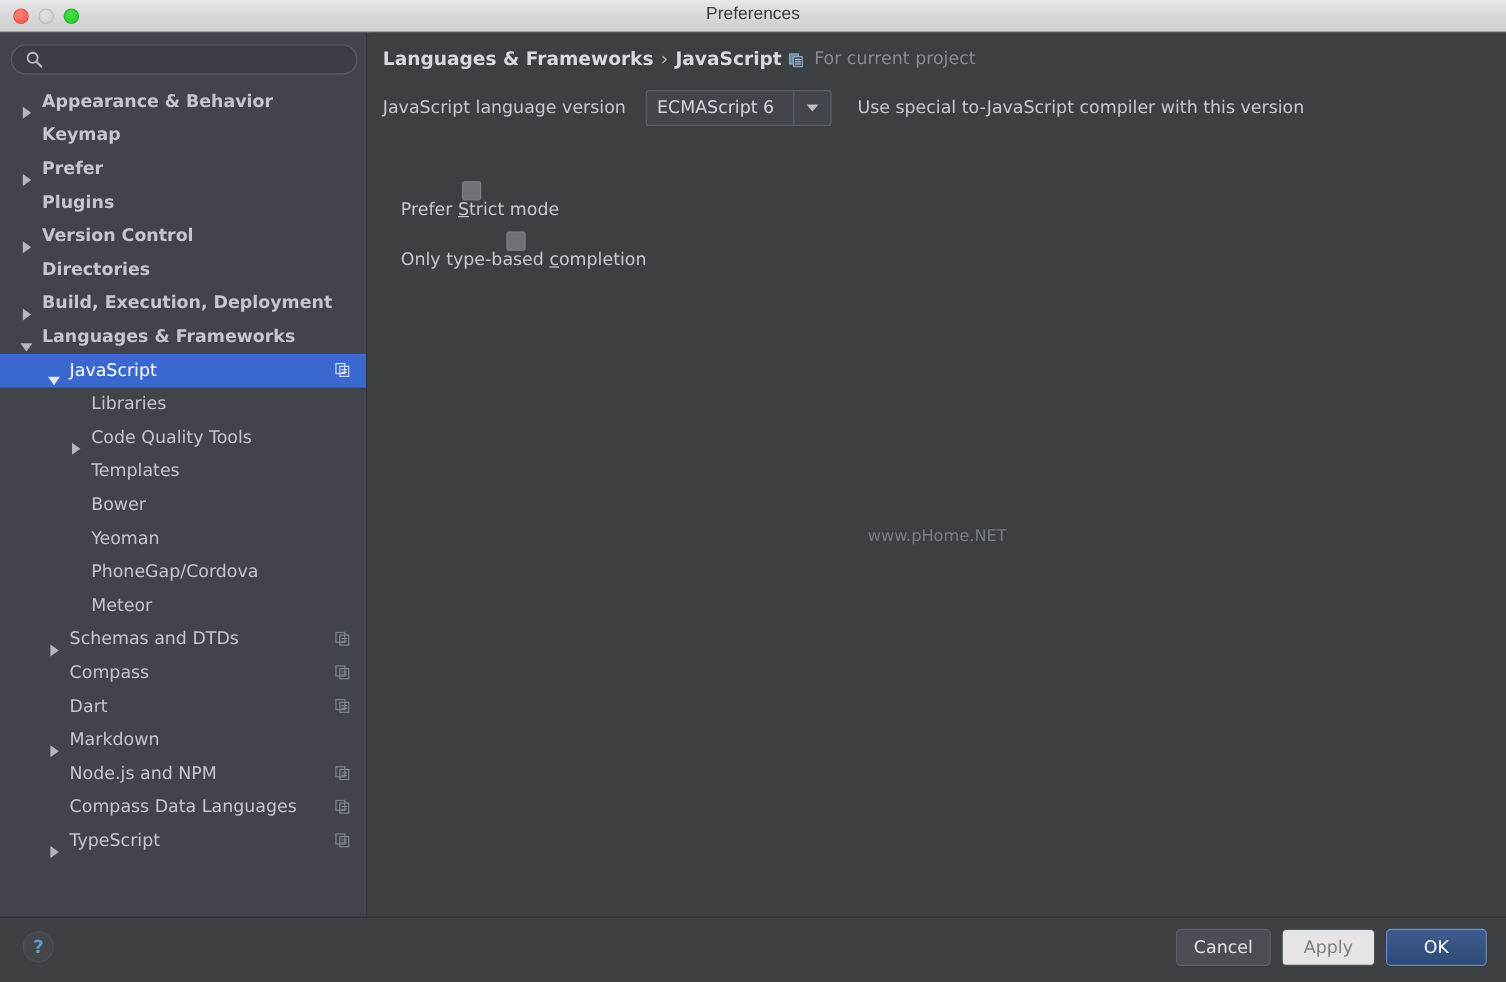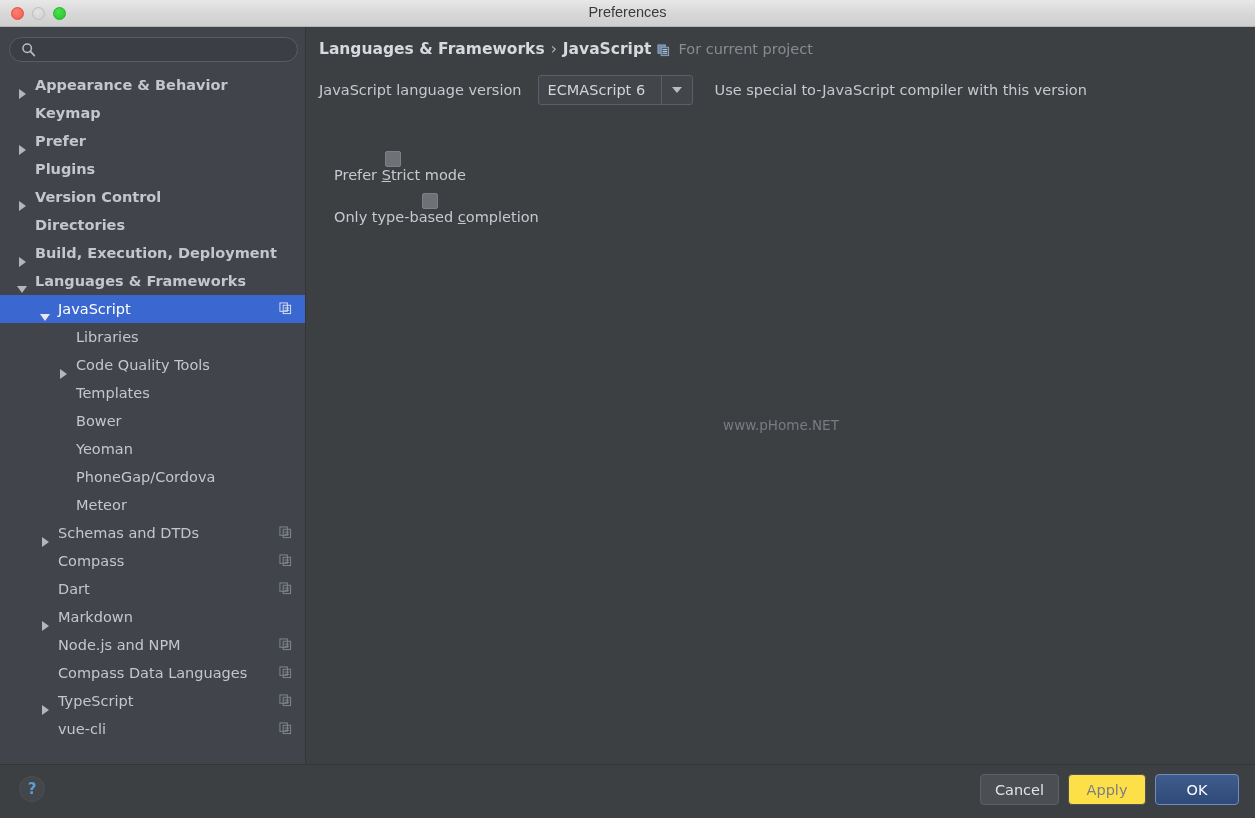--- a/index.html
+++ b/index.html
@@ -241,21 +241,21 @@
   .check-label {
     margin-left: 13px;
     font-size: 14.5px;
     color: #c6c9ce;
   }
   .mnemonic { text-decoration: underline; }
 
   .watermark {
     position: absolute;
     left: 0; right: 0;
-    top: 390px;
+    top: 412px;
     text-align: center;
     color: #8c9096;
     font-size: 13.5px;
     font-family: "DejaVu Sans", sans-serif;
     opacity: .75;
   }
 
   
   .footer {
     position: absolute;
@@ -298,21 +298,21 @@
     justify-content: center;
     font-size: 14.5px;
     font-family: "DejaVu Sans", sans-serif;
   }
   .btn.cancel {
     background: #4b4f54;
     border: 1px solid #5d6167;
     color: #dfe2e6;
   }
   .btn.apply {
-    background: #fde047;
+    background: #e5e5e5;
     border: 1px solid #4f5359;
     color: #7b7f85;
     text-align: right;
   }
   .btn.ok {
     background: linear-gradient(to bottom, #3f5c8c 0%, #2f4a78 100%);
     border: 1px solid #6d8dc0;
     color: #ffffff;
     min-width: 84px;
   }
@@ -460,30 +460,20 @@
           <svg class="mod-icon" viewBox="0 0 14 14">
             <rect x="1" y="1" width="8" height="9" fill="none" stroke="#9aa0a8" stroke-width="1"></rect>
             <rect x="4.5" y="3.5" width="8" height="9" fill="none" stroke="#9aa0a8" stroke-width="1"></rect>
             <line x1="6" y1="6.5" x2="11" y2="6.5" stroke="#9aa0a8" stroke-width="1"></line>
             <line x1="6" y1="9" x2="11" y2="9" stroke="#9aa0a8" stroke-width="1"></line>
           </svg>
         </div>
         <div class="row lvl1">
           <span class="arrow right"></span>
           <span class="row-label">TypeScript</span>
-          <svg class="mod-icon" viewBox="0 0 14 14">
-            <rect x="1" y="1" width="8" height="9" fill="none" stroke="#9aa0a8" stroke-width="1"></rect>
-            <rect x="4.5" y="3.5" width="8" height="9" fill="none" stroke="#9aa0a8" stroke-width="1"></rect>
-            <line x1="6" y1="6.5" x2="11" y2="6.5" stroke="#9aa0a8" stroke-width="1"></line>
-            <line x1="6" y1="9" x2="11" y2="9" stroke="#9aa0a8" stroke-width="1"></line>
-          </svg>
-        </div>
-        <div class="row lvl1">
-          <span class="arrow"></span>
-          <span class="row-label">vue-cli</span>
           <svg class="mod-icon" viewBox="0 0 14 14">
             <rect x="1" y="1" width="8" height="9" fill="none" stroke="#9aa0a8" stroke-width="1"></rect>
             <rect x="4.5" y="3.5" width="8" height="9" fill="none" stroke="#9aa0a8" stroke-width="1"></rect>
             <line x1="6" y1="6.5" x2="11" y2="6.5" stroke="#9aa0a8" stroke-width="1"></line>
             <line x1="6" y1="9" x2="11" y2="9" stroke="#9aa0a8" stroke-width="1"></line>
           </svg>
         </div>
       </div>
   </div>
 

